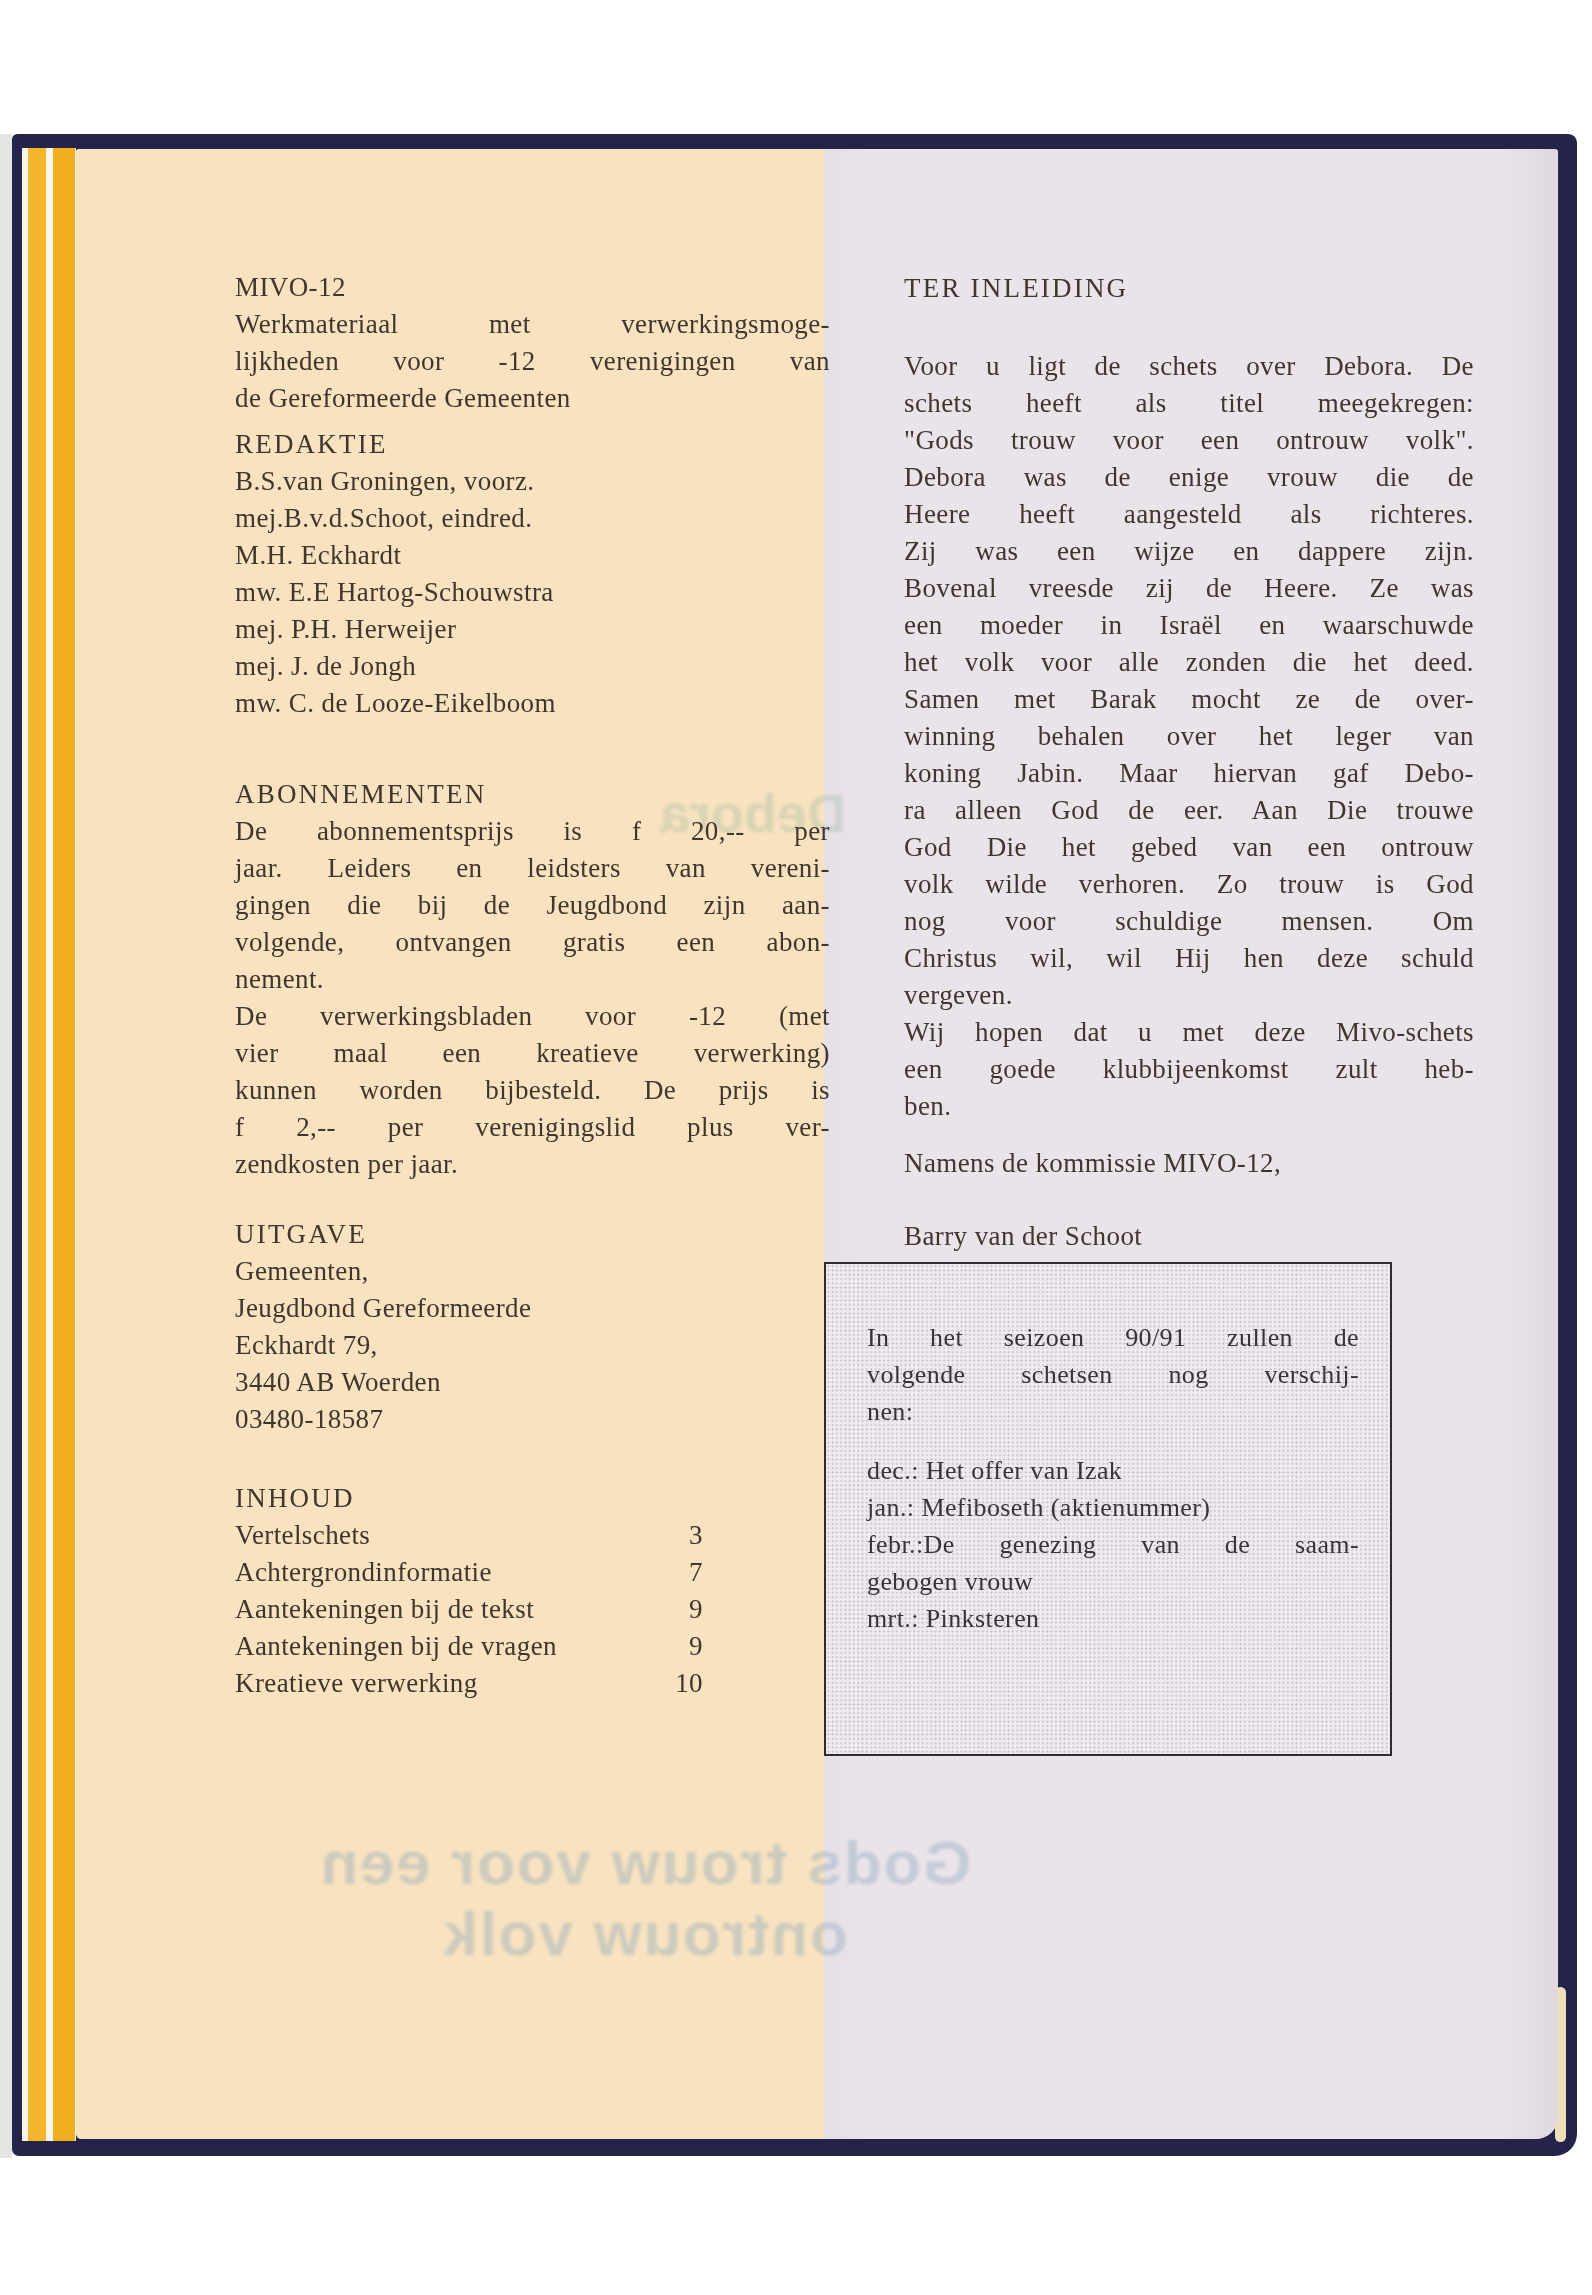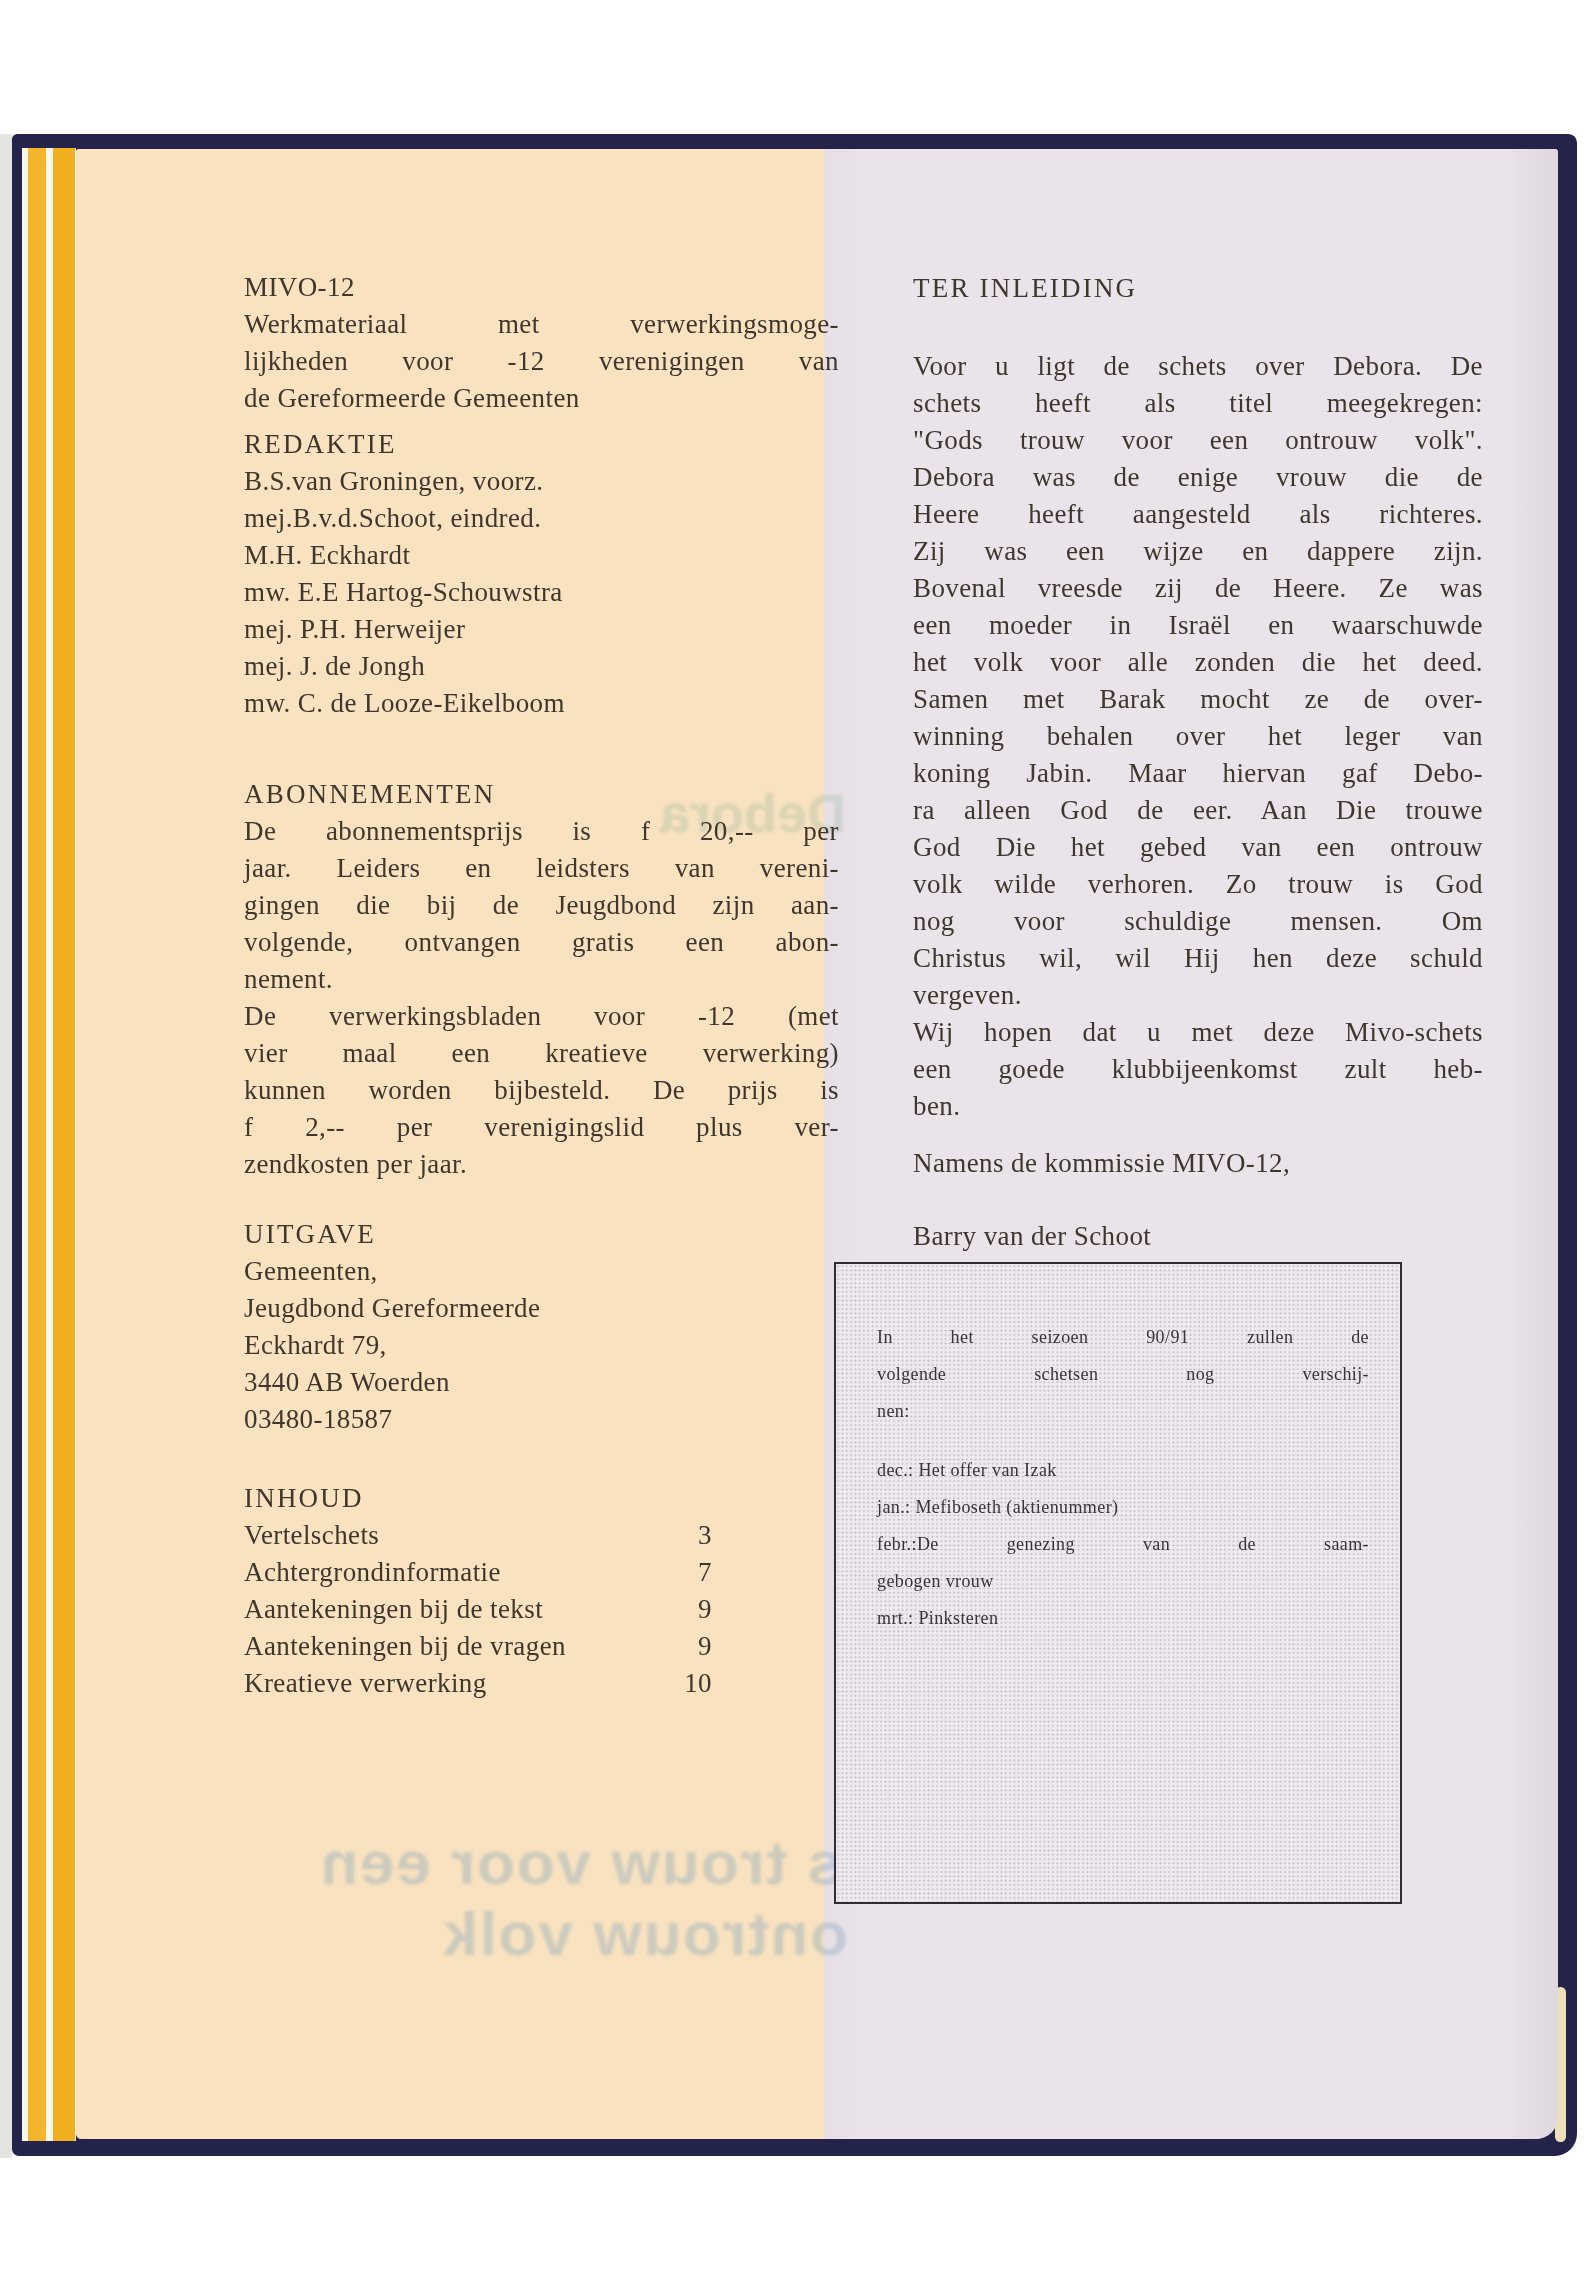--- a/index.html
+++ b/index.html
@@ -18,32 +18,32 @@
   .stripe.y1{left:16.4px;width:18px;background:#f2b52b;}
   .stripe.y2{left:41px;width:21.6px;background:#f0af1f;}
   .fore-edge{position:absolute;right:11.2px;bottom:14px;width:10.4px;height:155px;background:#efdfba;border-radius:5.2px;}
   .page{
     position:absolute;left:64px;top:14.7px;width:1482px;height:1990px;
     background:#f8e2bf;border-radius:2.6px 3.5px 22.4px 5.2px;overflow:hidden;
   }
   .page-right{position:absolute;left:748px;top:0;right:0;bottom:0;background:#eae3ea;
     background-image:linear-gradient(to right, rgba(0,0,0,0.015), rgba(0,0,0,0) 6%, rgba(0,0,0,0) 93%, rgba(0,0,0,0.05));}
   .col{position:absolute;color:#3f362d;font-size:27px;letter-spacing:0.4px;}
-  .block{position:absolute;left:9px;width:100%;}
+  .block{position:absolute;left:0;width:100%;}
   .tline{height:37px;line-height:37px;white-space:nowrap;}
   .tline.jst{text-align:justify;text-align-last:justify;white-space:normal;}
   .caps{letter-spacing:2.2px;}
   .right-col .tline{height:37px;line-height:37px;}
   .inhoud-row{display:flex;justify-content:space-between;height:37px;line-height:37px;width:468px;}
   .schedule-box{
-    position:absolute;left:748px;top:1113px;width:568px;height:642px;
+    position:absolute;left:748px;top:1113px;width:568px;height:494px;
     border:2.6px solid #2e2c30;box-sizing:border-box;
     background-color:#efeaef;
     background-image:radial-gradient(#cbc4cb 0.9px, rgba(0,0,0,0) 1.1px);
-    background-size:4.3px 4.3px;color:#38323a;font-size:18px;letter-spacing:0.4px;margin-left:10px;
+    background-size:4.3px 4.3px;color:#38323a;font-size:26px;letter-spacing:0.4px;
   }
   .box-inner{position:absolute;left:41px;top:55px;width:492px;}
   .box-list{position:absolute;left:41px;top:188px;width:492px;}
   .ghost{
     position:absolute;transform:scaleX(-1);
     font-family:"Liberation Sans","DejaVu Sans",sans-serif;font-weight:bold;
     filter:blur(1.7px);pointer-events:none;
   }
   .ghost-debora{left:511px;top:633px;width:259px;font-size:54px;color:rgba(150,185,160,0.32);}
   .ghost-bottom{left:224px;top:1678px;width:690px;text-align:center;font-size:62px;line-height:71px;

